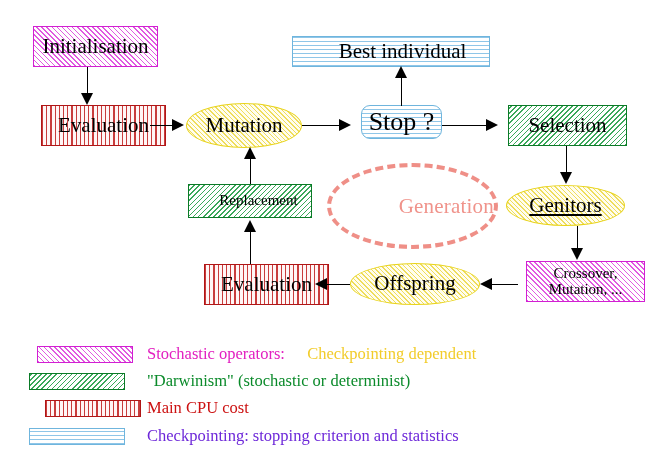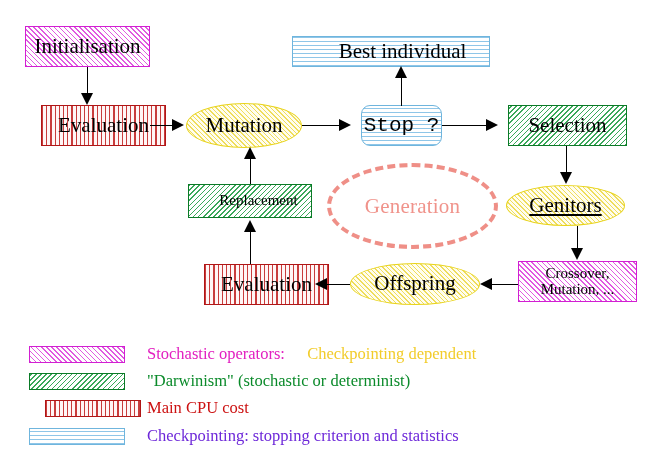--- a/index.html
+++ b/index.html
@@ -8,20 +8,21 @@
 
   .node{position:absolute;box-sizing:border-box;display:flex;align-items:center;
         justify-content:center;text-align:center;color:#000;line-height:1.02;}
 
   
   .hatch-magenta{
     border:1.5px solid #d21fd2;
     background-color:#ffffff;
     background-image:repeating-linear-gradient(45deg,
         #e05ae0 0px,#e05ae0 1.1px,#ffffff 1.1px,#ffffff 3.6px);
+    margin-left:8px;
   }
   .hatch-green{
     border:1.5px solid #0a7a26;
     background-color:#ffffff;
     background-image:repeating-linear-gradient(-45deg,
         #3aa85a 0px,#3aa85a 1.1px,#ffffff 1.1px,#ffffff 3.6px);
   }
   .hatch-red{
     border:1.5px solid #b01616;
     background-color:#ffffff;
@@ -88,21 +89,21 @@
   </div>
 
   <div class="node hatch-yellow ellipse" style="left:186px;top:103px;width:116px;height:45px;font-size:21px;">
     <span>Mutation</span>
   </div>
 
   <div class="node hatch-blue" style="left:292px;top:36px;width:198px;height:31px;font-size:21px;padding-left:23px;">
     <span>Best individual</span>
   </div>
 
-  <div class="node hatch-blue rounded" style="left:361px;top:105px;width:81px;height:41px;font-size:21px;font-family:Liberation Mono, monospace;">
+  <div class="node hatch-blue rounded" style="left:361px;top:105px;width:81px;height:34px;font-size:26px;">
     <span>Stop ?</span>
   </div>
 
   <div class="node hatch-green" style="left:508px;top:105px;width:119px;height:41px;font-size:21px;">
     <span>Selection</span>
   </div>
 
   <div class="node hatch-yellow ellipse" style="left:506px;top:185px;width:119px;height:41px;font-size:21px;text-decoration:underline;">
     <span>Genitors</span>
   </div>
@@ -117,21 +118,21 @@
   </div>
 
   <div class="node hatch-red" style="left:188px;top:264px;width:125px;height:41px;font-size:21px;">
     <span>Evaluation</span>
   </div>
 
   <div class="node hatch-green" style="left:188px;top:184px;width:124px;height:34px;font-size:15px;padding-left:17px;">
     <span>Replacement</span>
   </div>
 
-  <div class="gen-ellipse" style="left:327px;top:163px;width:171px;height:86px;">
+  <div class="gen-ellipse" style="left:327px;top:163px;width:171px;height:86px;justify-content:flex-end;">
     <span class="gen-label">Generation</span>
   </div>
 
   <div class="line-v" style="left:87px;top:67px;height:28px;"></div>
   <div class="arw arw-d" style="left:81px;top:93px;"></div>
 
   <div class="line-h" style="left:150px;top:125px;width:24px;"></div>
   <div class="arw arw-r" style="left:172px;top:119px;"></div>
 
   <div class="line-h" style="left:302px;top:125px;width:39px;"></div>

